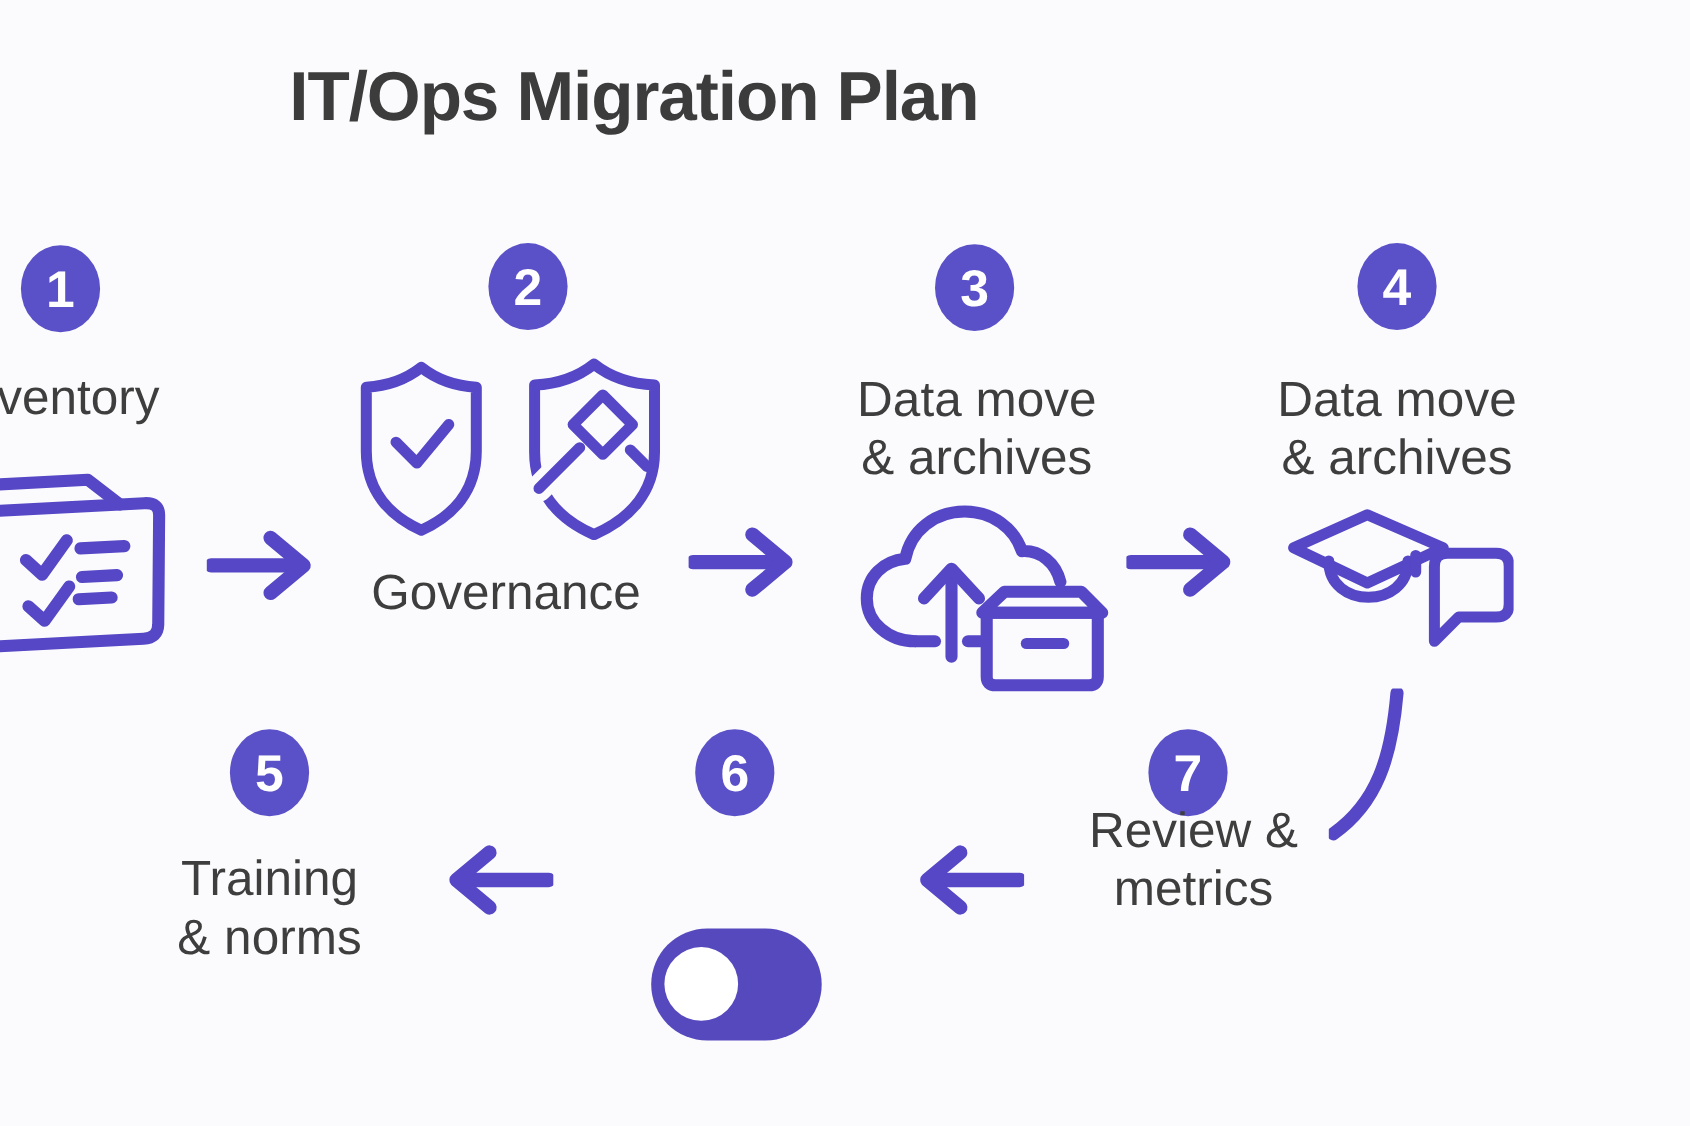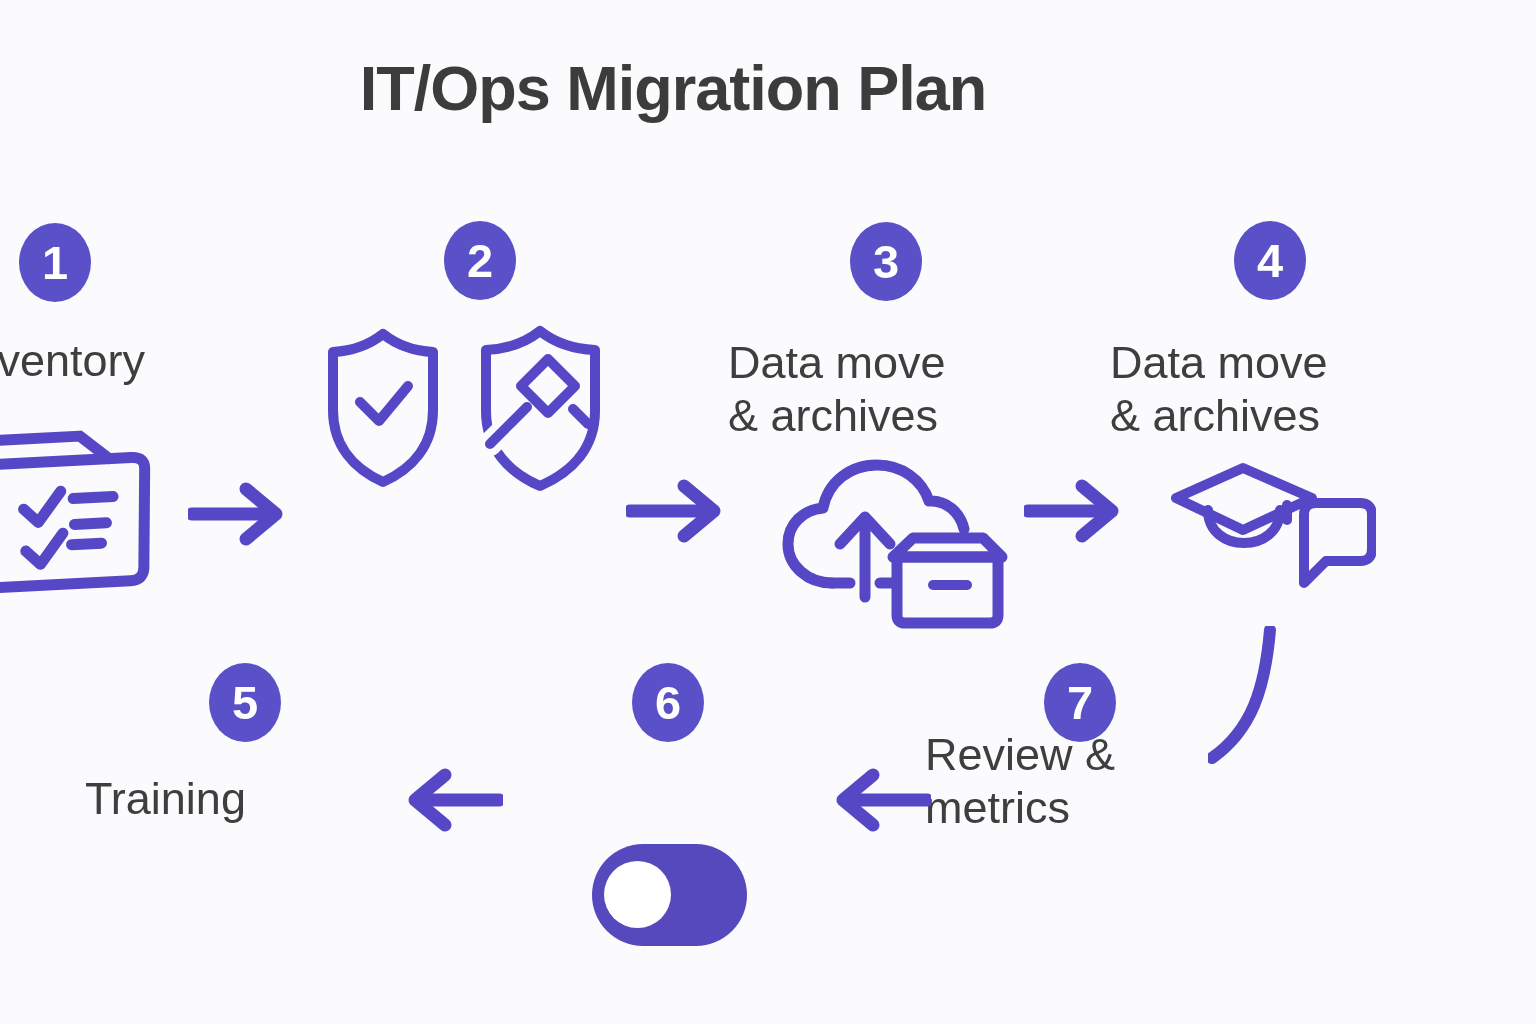--- a/index.html
+++ b/index.html
@@ -5,31 +5,31 @@
   html,body{margin:0;padding:0;}
   body{
     width:1536px;height:1024px;overflow:hidden;
     background:var(--background,#fbfbfd);
     font-family:"Liberation Sans","DejaVu Sans",sans-serif;
     position:relative;
   }
   .canvas{position:absolute;inset:0;width:1536px;height:1024px;overflow:hidden;}
   .title{
     position:absolute;left:263px;top:52px;width:820px;margin:0;
-    text-align:center;font-size:63px;font-weight:700;letter-spacing:-1px;
+    text-align:left;font-size:63px;font-weight:700;letter-spacing:-1px;
     color:var(--title-text,#3c3c3c);line-height:1.15;
   }
   .badge{
     position:absolute;width:72px;height:79px;border-radius:50%;
     background:var(--badge-fill,#5a50c7);
     display:flex;align-items:center;justify-content:center;
     color:#ffffff;font-size:47px;font-weight:700;
   }
   .label{
-    position:absolute;width:320px;
+    position:absolute;width:320px;text-align:center;
     font-size:45px;line-height:53px;color:var(--label-text,#3e3e3e);
     font-weight:400;
   }
   .label span{display:block;}
   .label.nowrap{width:auto;text-align:left;white-space:nowrap;}
   .icon{position:absolute;color:var(--accent-stroke,#5547c5);}
   .icon path{fill:none;stroke:currentColor;stroke-linecap:round;stroke-linejoin:round;}
   .halo{stroke:var(--background,#fbfbfd) !important;}
   .toggle{
     position:absolute;left:592px;top:844px;width:155px;height:102px;
@@ -84,20 +84,21 @@
   <svg class="icon" style="left:478px;top:325px" width="125" height="168" viewBox="0 0 125 168">
     <g stroke-width="10">
       <path d="M62,6 C77,18 95,24 117,25 L117,86 C117,123 94,147 62,161 C30,147 8,123 8,86 L8,25 C30,24 47,18 62,6 Z"></path>
       <path class="halo" d="M49,82 L12,119" stroke-width="24"></path>
       <path d="M70,34 L97,61 L70,88 L43,61 Z"></path>
       <path d="M49,82 L12,119"></path>
       <path d="M95,84 L110,99"></path>
     </g>
   </svg>
   <div class="label" style="left:300px;top:512px">
+    <span>Governance</span>
   </div>
 
   <svg class="icon" style="left:626px;top:474px" width="104" height="74" viewBox="0 0 104 74">
     <g stroke-width="13">
         <path d="M4,37 H74"></path>
         <path d="M58,12 L88,37 L58,62"></path>
       </g>
   </svg>
 
   <div class="badge" style="left:850px;top:222px">
@@ -176,15 +177,16 @@
         <path d="M100,37 H30"></path>
         <path d="M46,12 L16,37 L46,62"></path>
       </g>
   </svg>
 
   <div class="badge" style="left:209px;top:663px">
     <span>5</span>
   </div>
   <div class="label" style="left:85px;top:772px">
     <span>Training</span>
+    <span>&amp; norms</span>
   </div>
 
 </div>
 
 </body></html>

